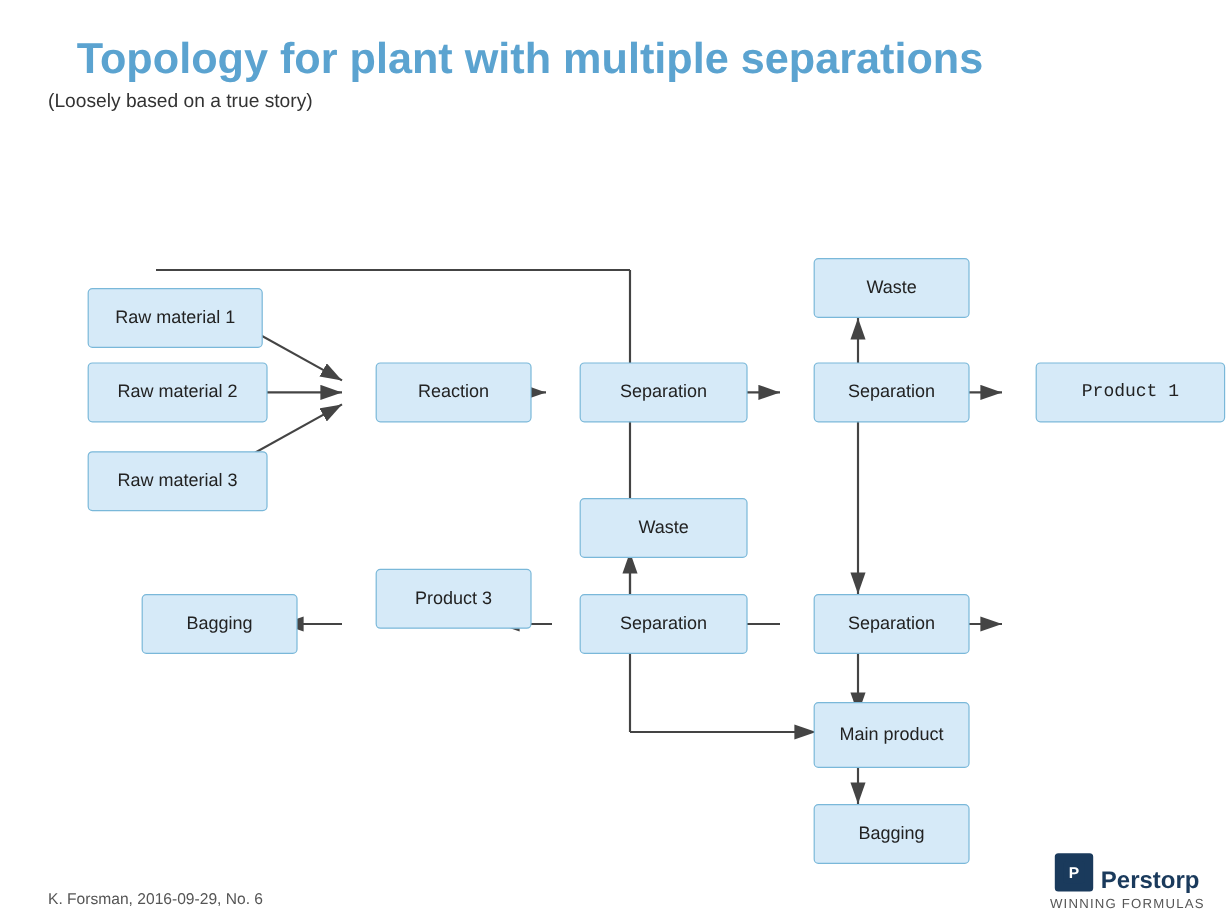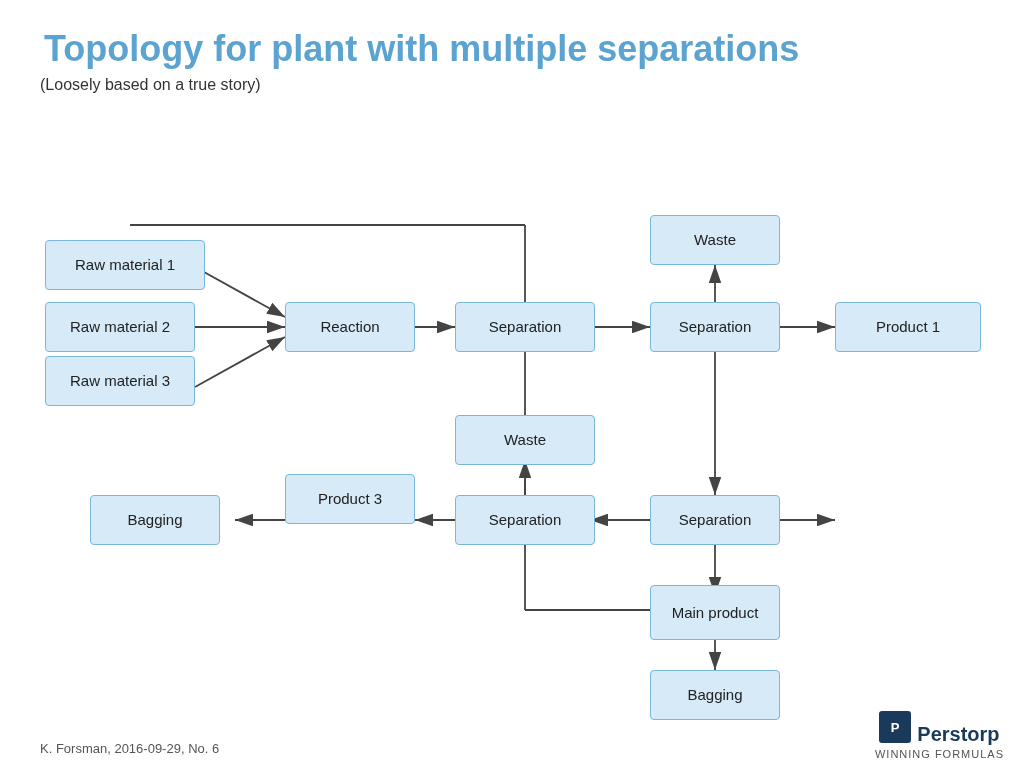--- a/index.html
+++ b/index.html
@@ -9,21 +9,21 @@
       background: #fff;
       font-family: 'Segoe UI', Arial, sans-serif;
       overflow: hidden;
       position: relative;
     }
 
     .title {
       color: #5ba3d0;
       font-size: 36px;
       font-weight: bold;
-      padding: 28px 40px 6px 44px;
+      padding: 28px 40px 6px 64px;
     }
 
     .subtitle {
       font-size: 16px;
       color: #333;
       padding: 0 40px 10px 40px;
     }
 
     .diagram-area {
       position: absolute;
@@ -38,20 +38,21 @@
       background: #d6eaf8;
       border: 1.5px solid #7ab8d9;
       border-radius: 4px;
       display: flex;
       align-items: center;
       justify-content: center;
       text-align: center;
       font-size: 15px;
       color: #222;
       line-height: 1.3;
+      margin-left: 28px;
     }
 
     
     .arrows-svg {
       position: absolute;
       top: 0;
       left: 0;
       width: 1024px;
       height: 620px;
       pointer-events: none;
@@ -158,35 +159,35 @@
 
     <line x1="715" y1="425" x2="715" y2="475" stroke="#444" stroke-width="1.8" marker-end="url(#arrowhead)"></line>
 
     <line x1="715" y1="510" x2="715" y2="550" stroke="#444" stroke-width="1.8" marker-end="url(#arrowhead)"></line>
 
     <line x1="525" y1="420" x2="525" y2="490" stroke="#444" stroke-width="1.8"></line>
     <line x1="525" y1="490" x2="680" y2="490" stroke="#444" stroke-width="1.8" marker-end="url(#arrowhead)"></line>
 
   </svg>
 
-  <div class="box" style="left:45px; top:120px; width:160px; height:50px;">Raw material 1</div>
+  <div class="box" style="left:45px; top:120px; width:146px; height:50px;">Raw material 1</div>
 
   <div class="box" style="left:45px; top:182px; width:150px; height:50px;">Raw material 2</div>
 
-  <div class="box" style="left:45px; top:236px; width:150px; height:50px;">Raw material 3</div>
+  <div class="box" style="left:45px; top:256px; width:150px; height:50px;">Raw material 3</div>
 
   <div class="box" style="left:285px; top:182px; width:130px; height:50px;">Reaction</div>
 
   <div class="box" style="left:455px; top:182px; width:140px; height:50px;">Separation</div>
 
   <div class="box" style="left:650px; top:95px; width:130px; height:50px;">Waste</div>
 
   <div class="box" style="left:650px; top:182px; width:130px; height:50px;">Separation</div>
 
-  <div class="box" style="left:835px; top:182px; width:146px; height:50px;">Product 1</div>
+  <div class="box" style="left:835px; top:182px; width:158px; height:50px;font-family:Liberation Mono, monospace;">Product 1</div>
 
   <div class="box" style="left:455px; top:295px; width:140px; height:50px;">Waste</div>
 
   <div class="box" style="left:650px; top:375px; width:130px; height:50px;">Separation</div>
 
 
   <div class="box" style="left:455px; top:375px; width:140px; height:50px;">Separation</div>
 
   <div class="box" style="left:285px; top:354px; width:130px; height:50px;">Product 3</div>
 

